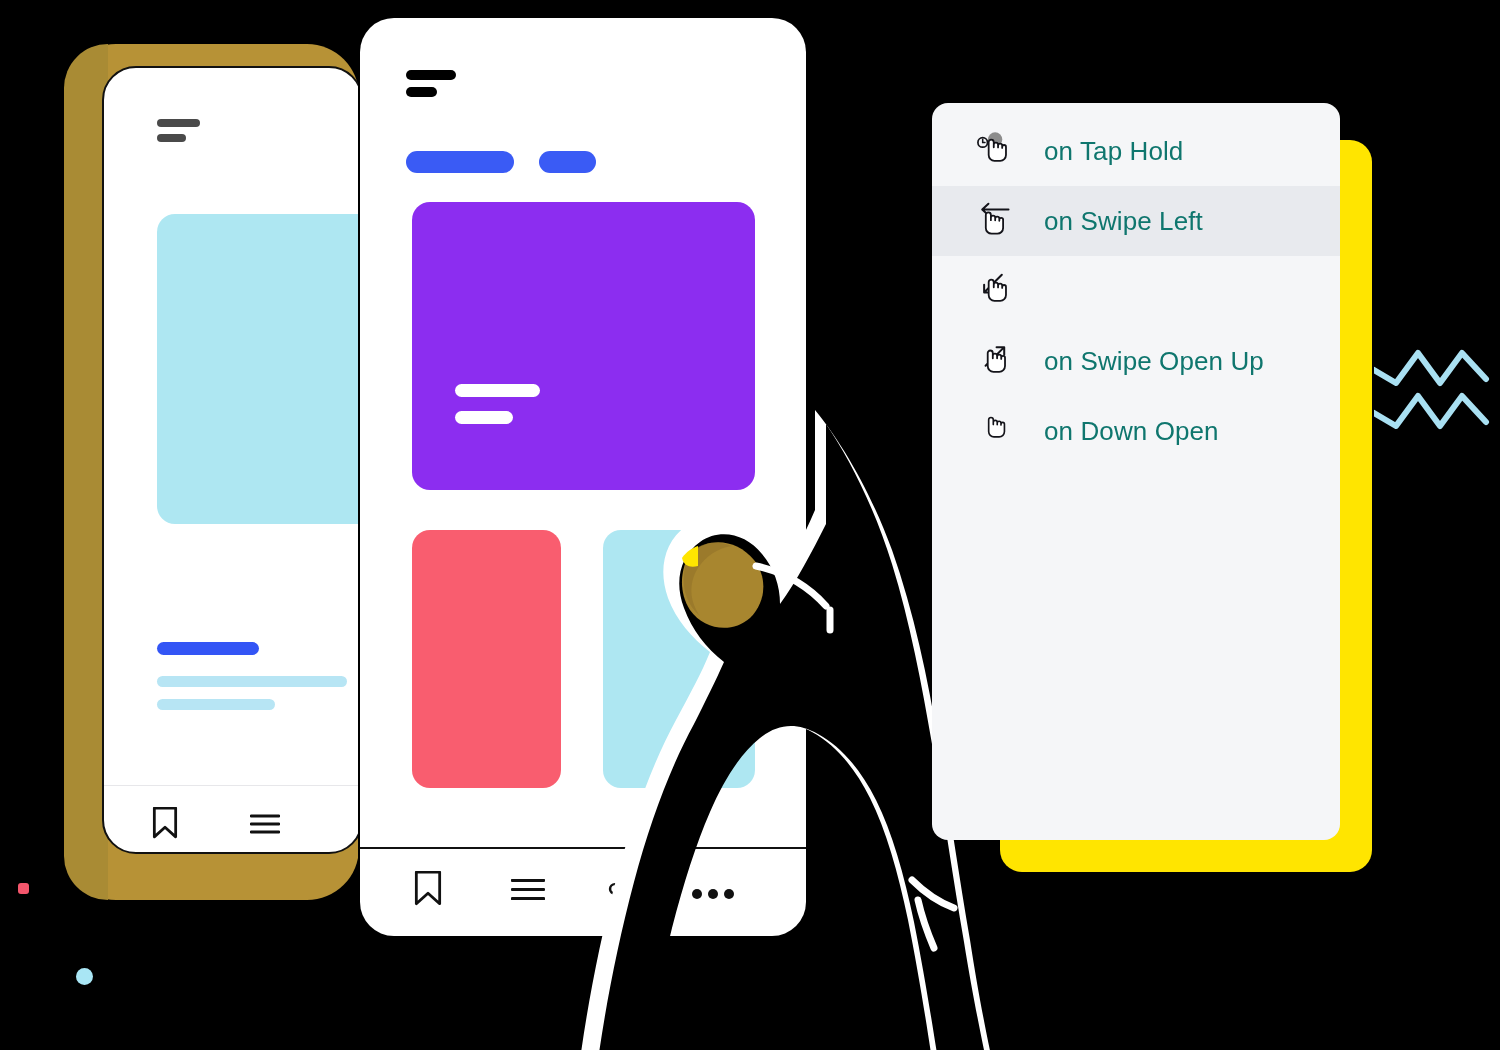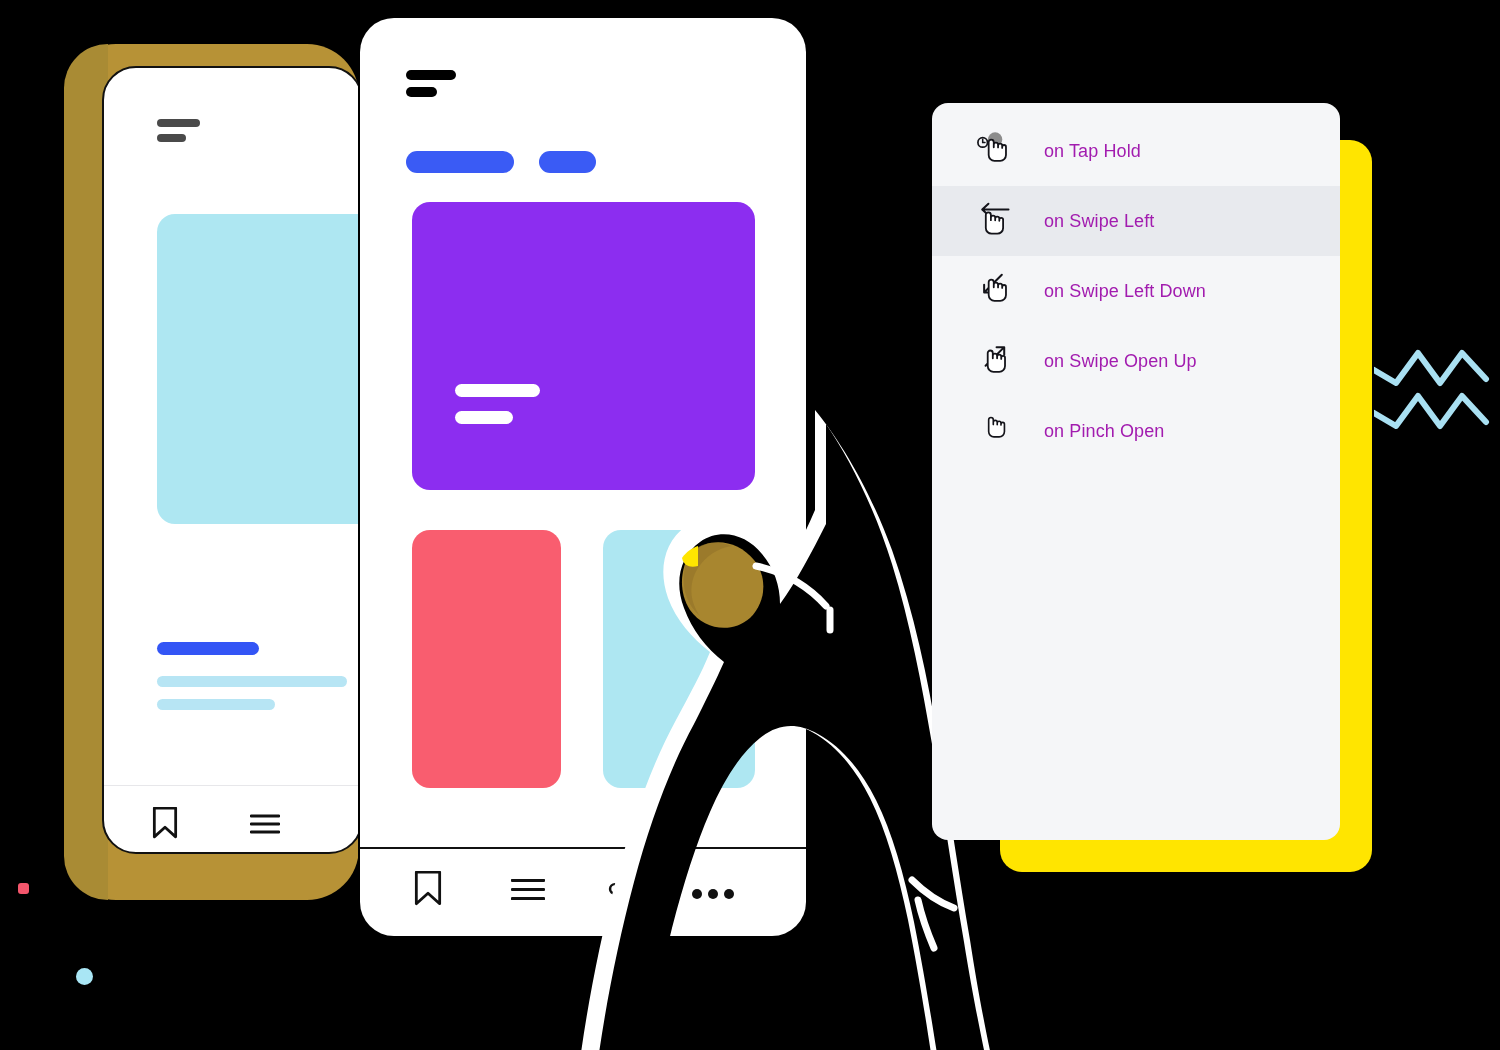--- a/index.html
+++ b/index.html
@@ -32,21 +32,21 @@
   .navicon{position:absolute;}
 
   
   .panel{position:absolute;left:932px;top:103px;width:408px;height:737px;
       background:#f5f6f8;border-radius:16px;overflow:hidden;}
   .menu-item{position:relative;display:flex;align-items:center;height:70px;
       padding-left:44px;box-sizing:border-box;}
   .menu-item.selected{background:#e8eaee;}
   .menu-icon{width:44px;height:44px;flex:0 0 44px;display:flex;align-items:center;
       justify-content:center;margin-right:24px;}
-  .menu-label{font-size:18px;color:#a21caf;letter-spacing:.1px;
+  .menu-label{font-size:26px;color:#0f766e;letter-spacing:.1px;
       font-family:"Liberation Sans", sans-serif;white-space:nowrap;}
 
   
   .hand{position:absolute;left:540px;top:380px;width:520px;height:680px;}
 </style>
 </head>
 <body>
 
 <div id="stage">
 
@@ -237,21 +237,20 @@
                L23.4 21.7 C23.4 20.4 24.5 19.3 25.8 19.3
                C27.1 19.3 28.2 20.4 28.2 21.7 L28.2 24.2
                L28.2 23 C28.2 21.8 29.2 20.8 30.4 20.8
                C31.6 20.8 32.6 21.8 32.6 23 L32.6 32.5
                C32.6 36.2 29.6 39.2 25.9 39.2 L19.2 39.2
                C15.5 39.2 12.5 36.2 12.5 32.5 Z" fill="#ffffff" stroke="#14141a" stroke-width="2.1" stroke-linejoin="round" stroke-linecap="round"></path>
     </g>
               </g>
             </svg>
           </span>
-          <span class="menu-label">on Swipe Left Down</span>
         </div>
         <div class="menu-item">
           <span class="menu-icon">
             <svg width="46" height="46" viewBox="0 0 46 46">
               <g transform="translate(6,2)">
                 <path d="M4 26 L23 7 M15.5 6.5 L23.5 6.5 L23.5 14.5" fill="none" stroke="#14141a" stroke-width="2.1" stroke-linecap="round" stroke-linejoin="round"></path>
               </g>
               <g transform="translate(1,-1) scale(0.9)">
                 <g>
       <path d="M12.5 30.5 L12.5 17.5 C12.5 15.8 13.8 14.5 15.4 14.5
@@ -282,18 +281,18 @@
                L23.4 21.7 C23.4 20.4 24.5 19.3 25.8 19.3
                C27.1 19.3 28.2 20.4 28.2 21.7 L28.2 24.2
                L28.2 23 C28.2 21.8 29.2 20.8 30.4 20.8
                C31.6 20.8 32.6 21.8 32.6 23 L32.6 32.5
                C32.6 36.2 29.6 39.2 25.9 39.2 L19.2 39.2
                C15.5 39.2 12.5 36.2 12.5 32.5 Z" fill="#ffffff" stroke="#14141a" stroke-width="2.1" stroke-linejoin="round" stroke-linecap="round"></path>
     </g>
               </g>
             </svg>
           </span>
-          <span class="menu-label">on Pinch Open</span>
+          <span class="menu-label">on Down Open</span>
         </div>
       </div>
   </div>
 
 </div>
 
 </body></html>

